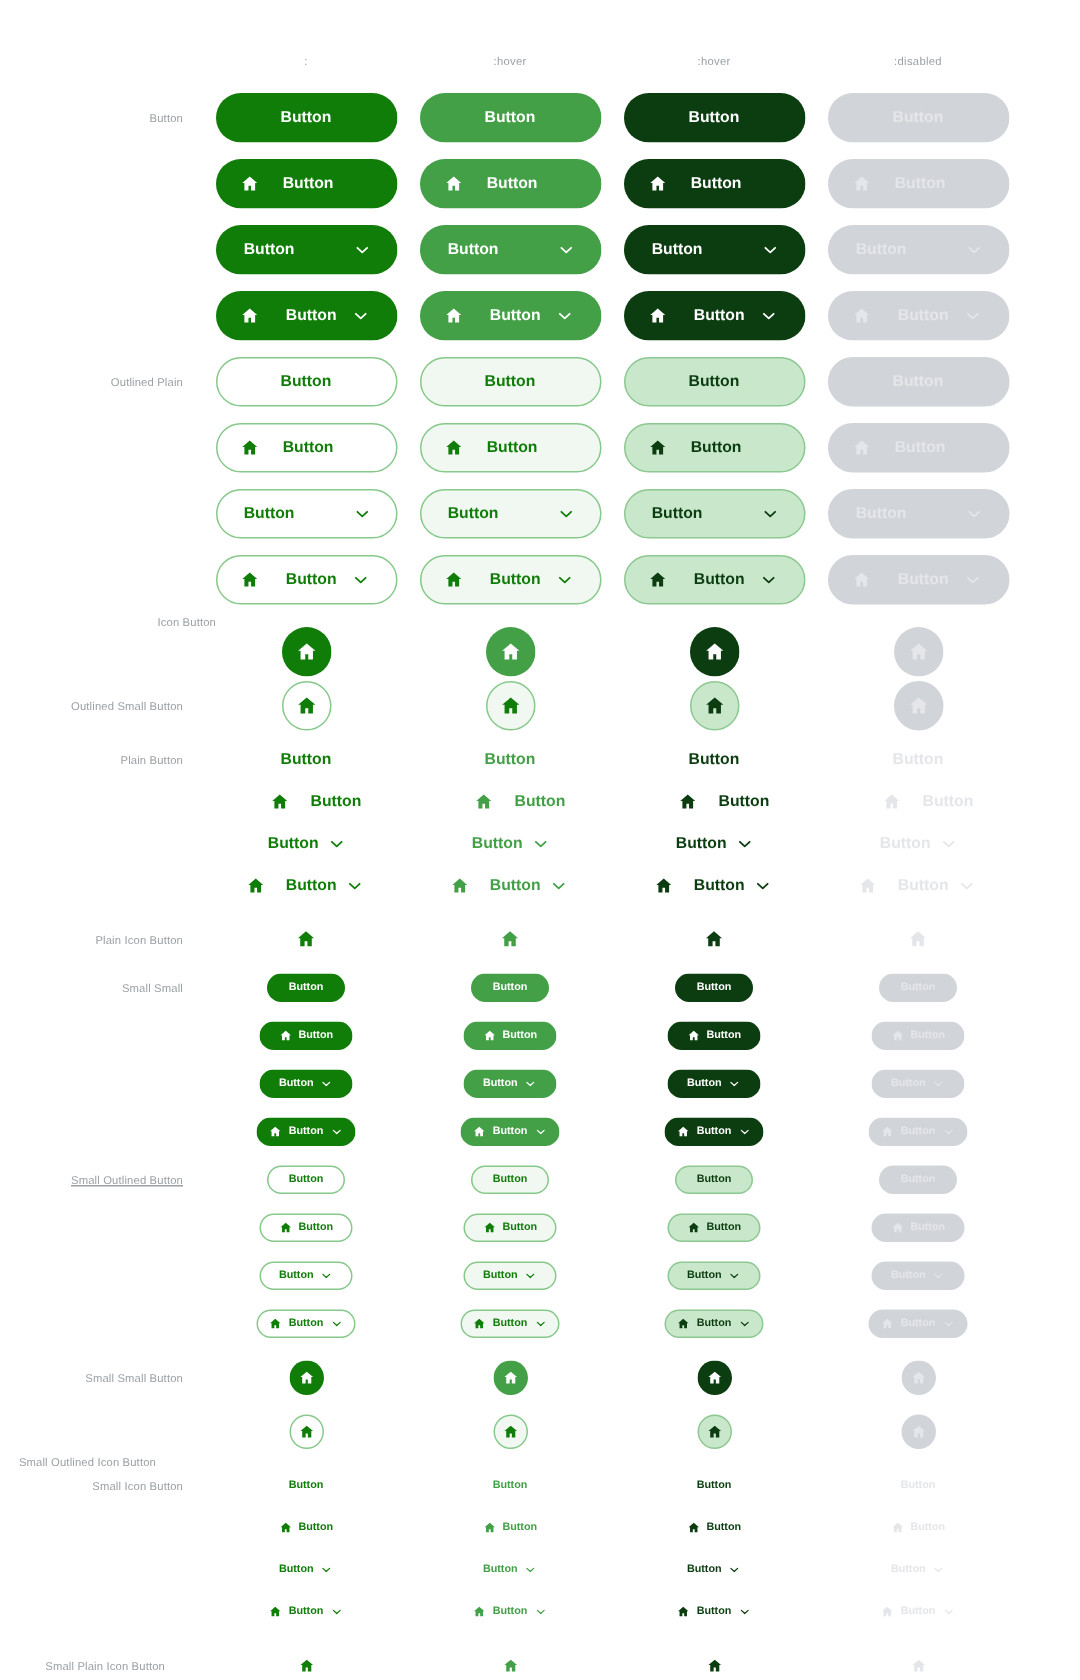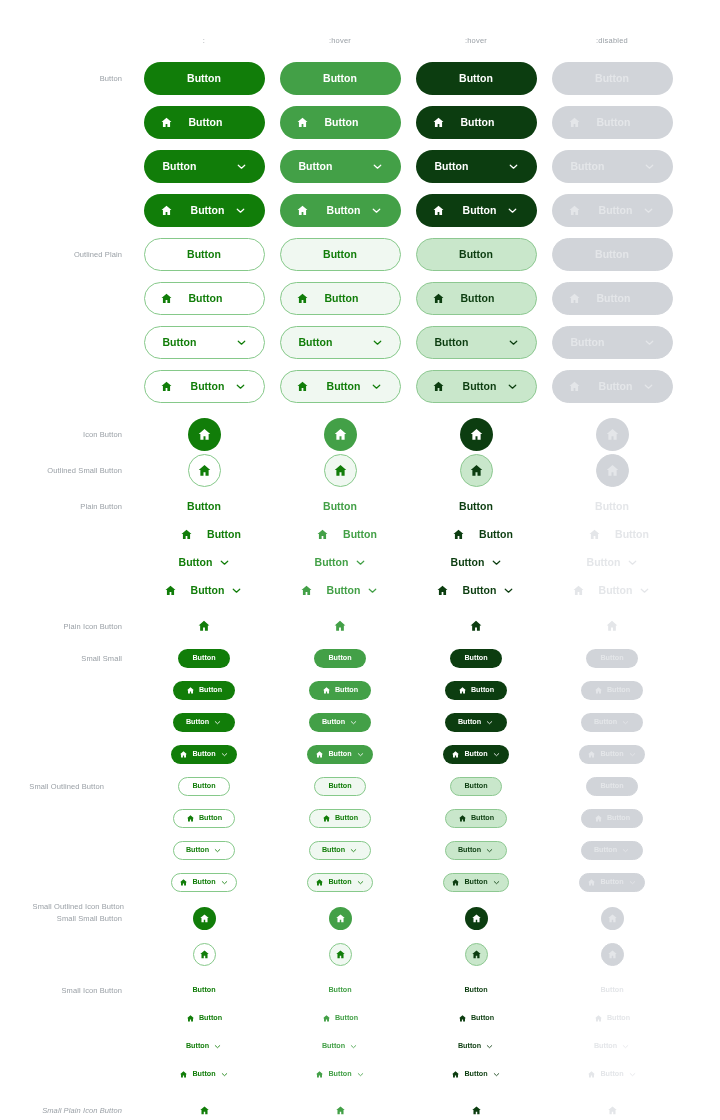--- a/index.html
+++ b/index.html
@@ -432,21 +432,21 @@
           </svg>
         </span>
         <span class="lbl">Button</span>
         <span class="ico">
           <svg viewBox="0 0 24 24" width="13" height="13">
             <path d="M6 9.6 12 15.2 18 9.6" fill="none" stroke-width="2.2" stroke-linecap="round" stroke-linejoin="round" stroke="currentColor"></path>
           </svg>
         </span>
       </div>
     </div>
-    <div class="row-label" style="left: 0px; width: 122px; top: 430px;">Icon Button</div>
+    <div class="row-label" style="left: 0px; width: 144px; top: 410px;">Icon Button</div>
     <div class="cell" style="left: 129px; top: 416px; width: 150px; height: 36px; justify-content: center;">
       <button class="btn v-contained s-normal btn-circle">
         <span class="ico">
           <svg viewBox="0 0 24 24" width="15" height="15">
             <path d="M12 3.2 2.8 11h2.6v9.2h5.0v-5.6h3.2v5.6h5.0V11h2.6L12 3.2z" stroke-width="0" fill="currentColor"></path>
           </svg>
         </span>
       </button>
     </div>
     <div class="cell" style="left: 265px; top: 416px; width: 150px; height: 36px; justify-content: center;">
@@ -865,21 +865,21 @@
           </svg>
         </span>
         <span class="lbl">Button</span>
         <span class="ico">
           <svg viewBox="0 0 24 24" width="9" height="9">
             <path d="M6 9.6 12 15.2 18 9.6" fill="none" stroke-width="2.2" stroke-linecap="round" stroke-linejoin="round" stroke="currentColor"></path>
           </svg>
         </span>
       </div>
     </div>
-    <div class="row-label" style="left: 0px; width: 104px; top: 782px;">Small Outlined Button</div>
+    <div class="row-label" style="left: 0px; width: 122px; top: 782px; text-decoration: underline;">Small Outlined Button</div>
     <div class="cell" style="left: 129px; top: 768px; width: 150px; height: 36px; justify-content: center;">
       <button class="btn v-outlined s-normal sz-sm">
         <span class="lbl">Button</span>
       </button>
     </div>
     <div class="cell" style="left: 265px; top: 768px; width: 150px; height: 36px; justify-content: center;">
       <button class="btn v-outlined s-hover sz-sm">
         <span class="lbl">Button</span>
       </button>
     </div>
@@ -1063,21 +1063,21 @@
     </div>
     <div class="cell" style="left: 537px; top: 900px; width: 150px; height: 36px; justify-content: center;">
       <div class="btn v-contained s-disabled btn-circle-sm">
         <span class="ico">
           <svg viewBox="0 0 24 24" width="11" height="11">
             <path d="M12 3.2 2.8 11h2.6v9.2h5.0v-5.6h3.2v5.6h5.0V11h2.6L12 3.2z" stroke-width="0" fill="currentColor"></path>
           </svg>
         </span>
       </div>
     </div>
-    <div class="row-label" style="left: 0px; width: 124px; top: 902px;">Small Outlined Icon Button</div>
+    <div class="row-label" style="left: 0px; width: 104px; top: 970px;">Small Outlined Icon Button</div>
     <div class="cell" style="left: 129px; top: 936px; width: 150px; height: 36px; justify-content: center;">
       <button class="btn v-outlined s-normal btn-circle-sm">
         <span class="ico">
           <svg viewBox="0 0 24 24" width="11" height="11">
             <path d="M12 3.2 2.8 11h2.6v9.2h5.0v-5.6h3.2v5.6h5.0V11h2.6L12 3.2z" stroke-width="0" fill="currentColor"></path>
           </svg>
         </span>
       </button>
     </div>
     <div class="cell" style="left: 265px; top: 936px; width: 150px; height: 36px; justify-content: center;">
@@ -1261,21 +1261,21 @@
           </svg>
         </span>
         <span class="lbl">Button</span>
         <span class="ico">
           <svg viewBox="0 0 24 24" width="9" height="9">
             <path d="M6 9.6 12 15.2 18 9.6" fill="none" stroke-width="2.2" stroke-linecap="round" stroke-linejoin="round" stroke="currentColor"></path>
           </svg>
         </span>
       </div>
     </div>
-    <div class="row-label" style="left: 0px; width: 122px; top: 1106px; font-style: italic;">Small Plain Icon Button</div>
+    <div class="row-label" style="left: 0px; width: 110px; top: 1106px;">Small Plain Icon Button</div>
     <div class="cell" style="left: 129px; top: 1092px; width: 150px; height: 36px; justify-content: center;">
       <button class="btn v-plain s-normal btn-plain sz-sm">
         <span class="ico">
           <svg viewBox="0 0 24 24" width="11" height="11">
             <path d="M12 3.2 2.8 11h2.6v9.2h5.0v-5.6h3.2v5.6h5.0V11h2.6L12 3.2z" stroke-width="0" fill="currentColor"></path>
           </svg>
         </span>
       </button>
     </div>
     <div class="cell" style="left: 265px; top: 1092px; width: 150px; height: 36px; justify-content: center;">

